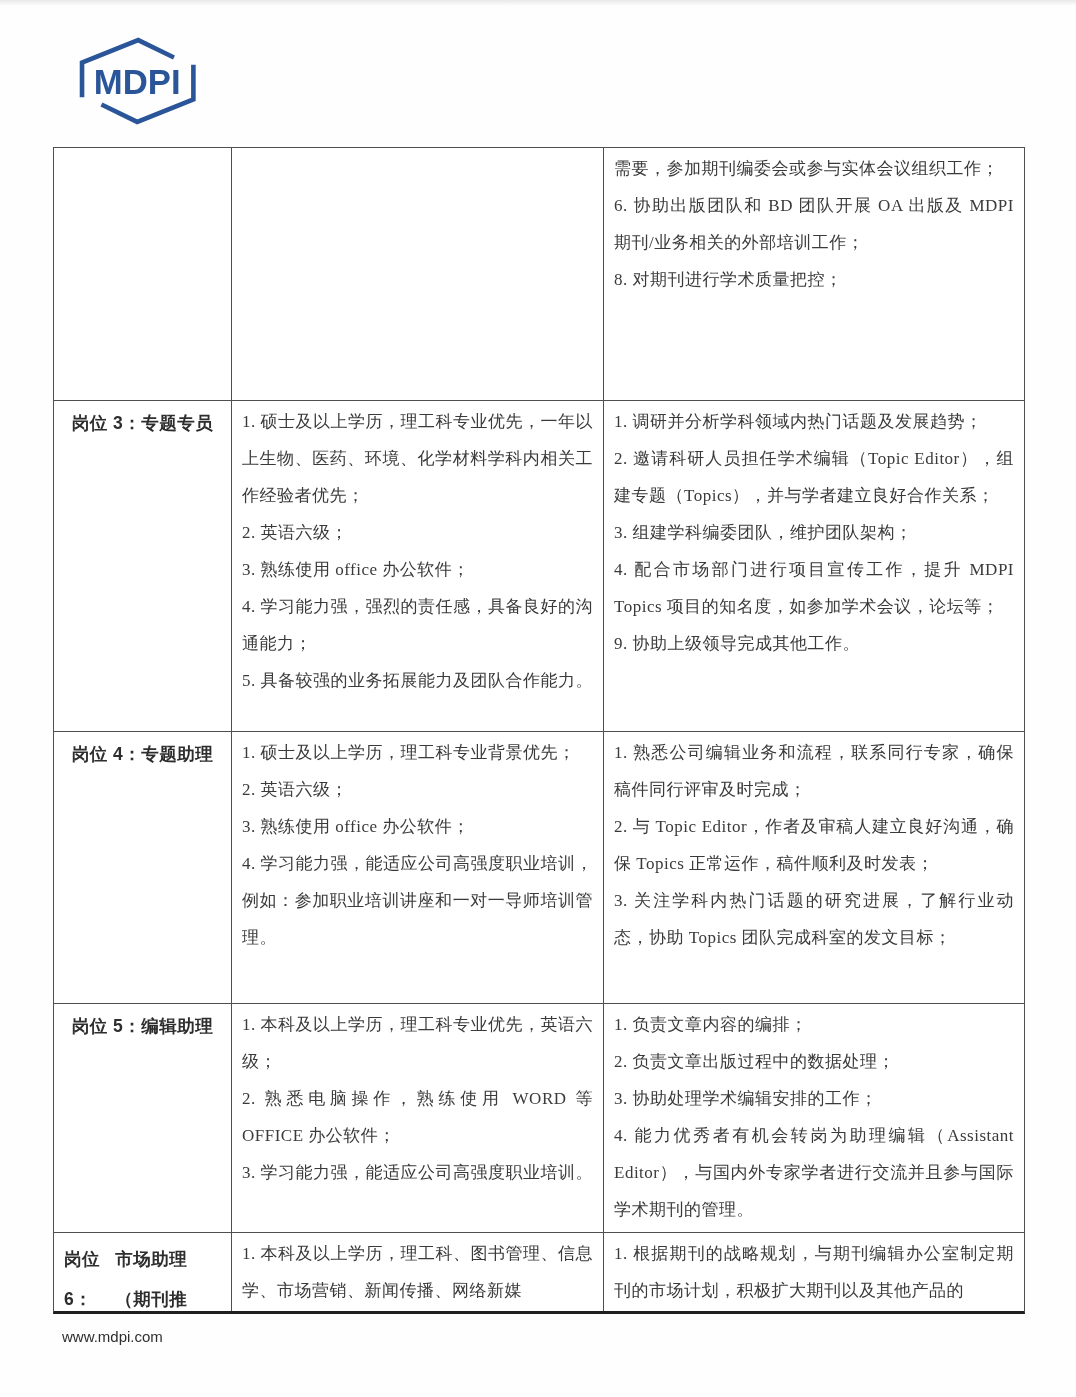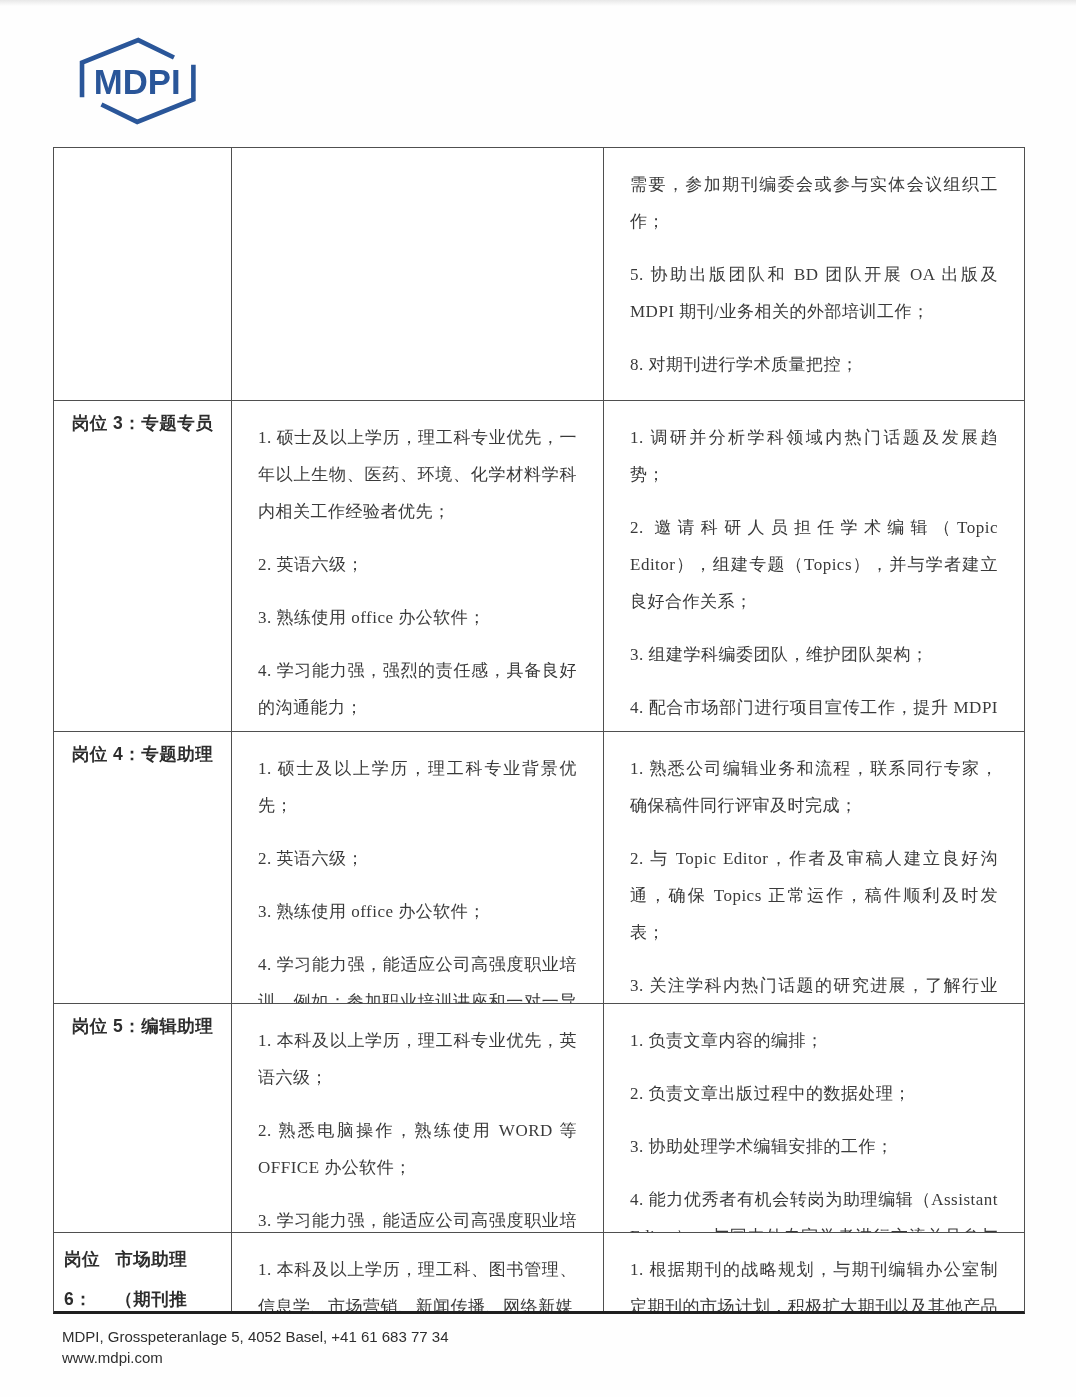--- a/index.html
+++ b/index.html
@@ -18,21 +18,21 @@
   .tr{display:flex;box-sizing:border-box;border-bottom:1px solid #4f4f4f;overflow:hidden;}
   .tr:last-child{border-bottom:none;}
   .td{box-sizing:border-box;overflow:hidden;padding:2px 10px;}
   .col-position{
     width:178px;border-right:1px solid #4f4f4f;
     display:flex;justify-content:center;
   }
   .tr.align-top .col-position{justify-content:flex-end;padding-top:6px;}
   .col-requirements{width:372px;border-right:1px solid #4f4f4f;}
   .col-duties{flex:1;}
-  .para{margin:16px;font-size:17px;line-height:37px;text-align:justify;letter-spacing:0.5px;}
+  .para{margin:0;font-size:17px;line-height:37px;text-align:justify;letter-spacing:0.5px;}
   .pos-label,.pos-title{
     font-family:"Liberation Sans","DejaVu Sans",sans-serif;
     font-weight:bold;font-size:17.5px;line-height:40px;color:#2d2d2d;letter-spacing:0.5px;
   }
   .footer{
     position:absolute;left:62px;top:1326px;
     font-family:"Liberation Sans","DejaVu Sans",sans-serif;
     font-size:15px;line-height:21px;color:#2e2e2e;
   }
 </style>
@@ -50,21 +50,21 @@
 <div class="jobtable">
 
   <div class="tr" style="height:253px">
     <div class="td col-position">
       <div class="pos-label"></div>
       <div class="pos-title"></div>
     </div>
     <div class="td col-requirements"></div>
     <div class="td col-duties">
         <p class="para">需要，参加期刊编委会或参与实体会议组织工作；</p>
-        <p class="para">5.  协助出版团队和 BD 团队开展 OA 出版及 MDPI 期刊/业务相关的外部培训工作；</p>
+        <p class="para">6.  协助出版团队和 BD 团队开展 OA 出版及 MDPI 期刊/业务相关的外部培训工作；</p>
         <p class="para">8.  对期刊进行学术质量把控；</p>
       </div>
   </div>
 
   <div class="tr" style="height:331px">
     <div class="td col-position">
       <div class="pos-label">岗位 3：</div>
       <div class="pos-title">专题专员</div>
     </div>
     <div class="td col-requirements">
@@ -128,15 +128,14 @@
         <p class="para">1. 本科及以上学历，理工科、图书管理、信息学、市场营销、新闻传播、网络新媒</p>
       </div>
     <div class="td col-duties">
         <p class="para">1. 根据期刊的战略规划，与期刊编辑办公室制定期刊的市场计划，积极扩大期刊以及其他产品的</p>
       </div>
   </div>
 
 </div>
 
 <div class="footer">
-  <div>MDPI, Grosspeteranlage 5, 4052 Basel, +41 61 683 77 34</div>
   <div>www.mdpi.com</div>
 </div>
 
 </body></html>

